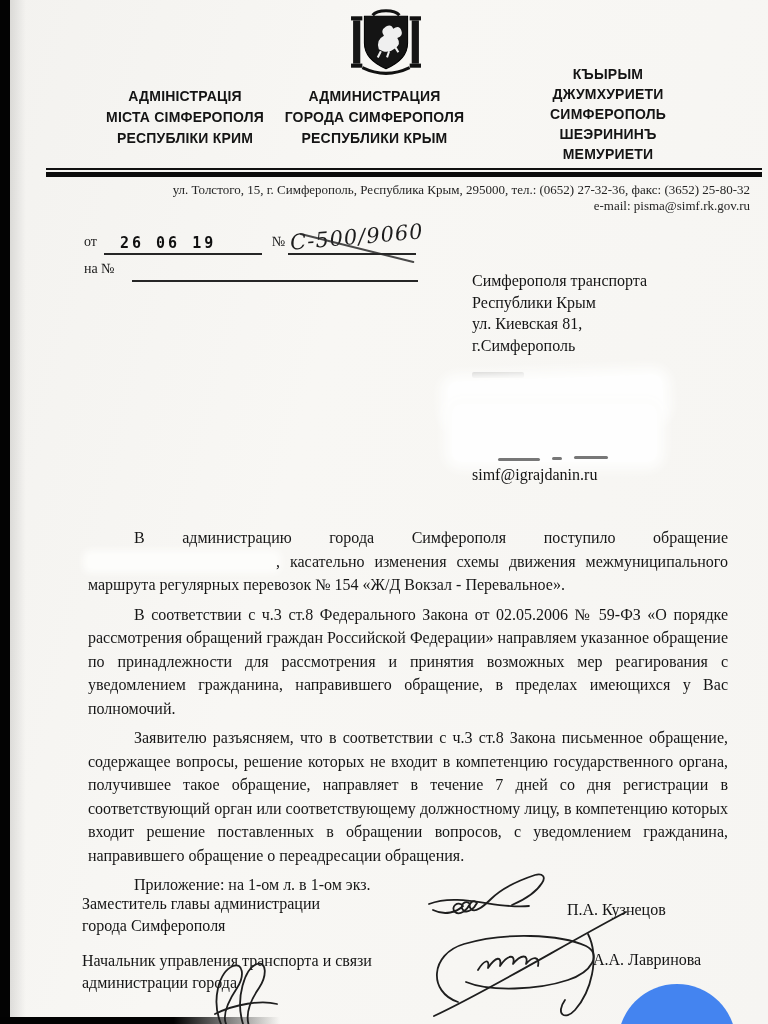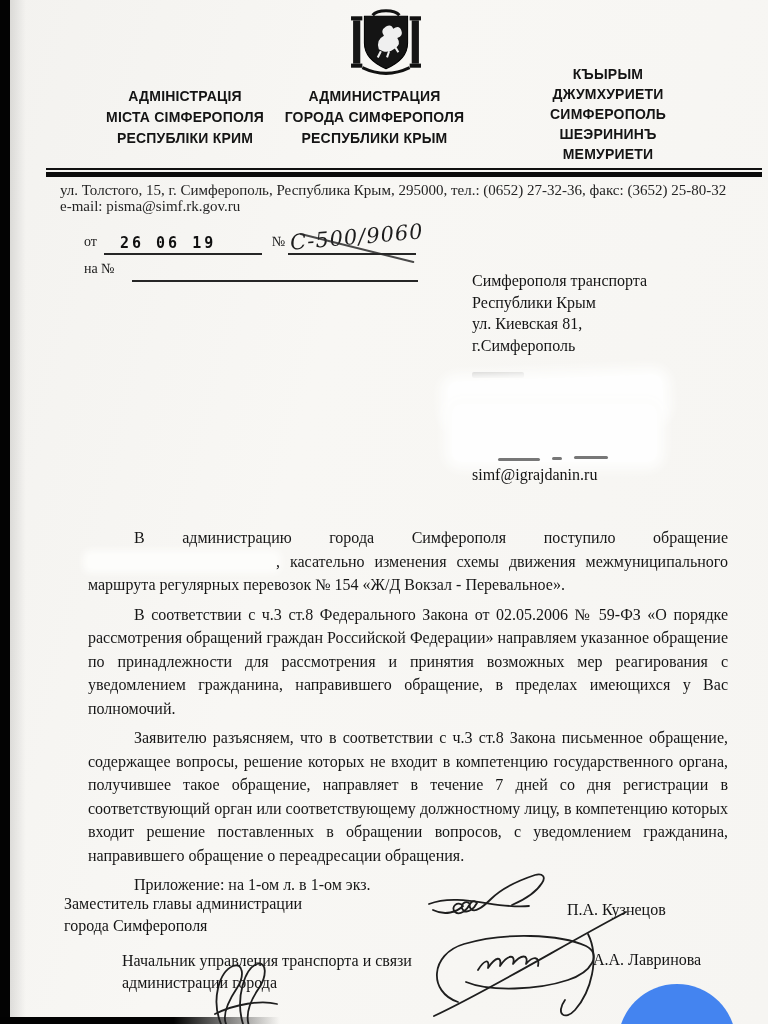--- a/index.html
+++ b/index.html
@@ -16,22 +16,22 @@
   .scan-bottom{left:0;bottom:0;height:7px;width:280px;
     background:linear-gradient(90deg,#020202 0%,#020202 62%,rgba(2,2,2,0) 100%);}
   
   .org-col{font-family:"Liberation Sans",sans-serif;font-weight:bold;
     font-size:14px;line-height:21px;text-align:center;color:#141414;letter-spacing:.2px;}
   .org-col div{white-space:nowrap;}
   .org-crh{line-height:20px;}
   .rule{left:46px;top:168px;width:716px;}
   .rule .thin{height:2px;background:#111;}
   .rule .thick{height:5px;background:#0b0b0b;margin-top:2px;}
-  .contact{left:60px;top:182px;width:690px;text-align:left;
-    font-size:15px;line-height:16px;color:#242424;}
+  .contact{left:60px;top:182px;width:690px;text-align:right;
+    font-size:13px;line-height:16px;color:#242424;}
   
   .ref-label{font-size:14px;color:#1a1a1a;}
   .u-line{border-bottom:2px solid #262626;height:0;}
   .stamp{font-family:"DejaVu Sans Mono",monospace;font-weight:bold;
     font-size:15px;letter-spacing:3px;color:#101010;}
   .hand-number{font-family:"DejaVu Serif",serif;font-style:italic;
     font-size:21px;color:#1c1c1c;transform:rotate(-5deg);letter-spacing:1px;white-space:nowrap;}
   .hand-slash{left:298px;top:247px;width:118px;height:2px;background:#2a2a2a;
     transform:rotate(14deg);border-radius:2px;opacity:.85;}
   
@@ -132,33 +132,33 @@
   <div class="abs recipient-email">simf@igrajdanin.ru</div>
 
   <div class="abs body-text">
     <p><span>В администрацию города Симферополя поступило обращение</span>
       <span class="inline-redaction"></span><span>, касательно изменения схемы движения межмуниципального маршрута регулярных перевозок № 154 «Ж/Д Вокзал - Перевальное».</span></p>
     <p>В соответствии с ч.3 ст.8 Федерального Закона от 02.05.2006 № 59-ФЗ «О порядке рассмотрения обращений граждан Российской Федерации» направляем указанное обращение по принадлежности для рассмотрения и принятия возможных мер реагирования с уведомлением гражданина, направившего обращение, в пределах имеющихся у Вас полномочий.</p>
     <p>Заявителю разъясняем, что в соответствии с ч.3 ст.8 Закона письменное обращение, содержащее вопросы, решение которых не входит в компетенцию государственного органа, получившее такое обращение, направляет в течение 7 дней со дня регистрации в соответствующий орган или соответствующему должностному лицу, в компетенцию которых входит решение поставленных в обращении вопросов, с уведомлением гражданина, направившего обращение о переадресации обращения.</p>
     <p>Приложение: на 1-ом л. в 1-ом экз.</p>
   </div>
 
-  <div class="abs sig-title" style="left:64px;top:893px;">
+  <div class="abs sig-title" style="left:82px;top:893px;">
     <div>Заместитель главы администрации</div>
     <div>города Симферополя</div>
   </div>
   <div class="abs" style="left:425px;top:868px;width:165px;height:55px;">
     <svg class="sig-svg" width="165" height="55" viewBox="0 0 165 55">
       <path d="M8 42 c12 6 24 2 30 -4 c-5 -6 -13 1 -8 6 c5 4 12 -2 15 -8 c-4 -5 -11 1 -7 6 c4 4 11 -1 14 -7 c-3 -5 -10 1 -6 6 c4 4 12 -2 20 -10 c10 -10 26 -18 44 -24 c8 -2 11 2 7 8 c-5 8 -16 16 -30 22"></path>
       <path d="M4 36 c30 -12 70 6 100 2"></path>
     </svg>
   </div>
   <div class="abs sig-name" style="left:567px;top:901px;">П.А. Кузнецов</div>
 
-  <div class="abs sig-title" style="left:82px;top:950px;margin-left:40px;">
+  <div class="abs sig-title" style="left:82px;top:950px;">
     <div>Начальник управления транспорта и связи</div>
     <div>администрации города</div>
   </div>
   <div class="abs" style="left:420px;top:906px;width:220px;height:118px;">
     <svg class="sig-svg" width="220" height="118" viewBox="0 0 220 118">
       <path d="M38 96 c-30 -10 -28 -48 6 -58 c40 -12 96 -10 122 2 c16 8 6 26 -18 34 c-30 10 -78 12 -102 2"></path>
       <path d="M58 64 c6 -10 12 -12 10 -2 c8 -12 14 -12 12 -2 c8 -12 16 -12 13 -2 c8 -10 16 -10 13 0 c7 -8 14 -8 12 2"></path>
       <path d="M14 110 C70 84 152 34 206 6"></path>
       <path d="M168 28 c12 24 3 58 -13 76 c-10 11 -20 4 -10 -10"></path>
     </svg>

